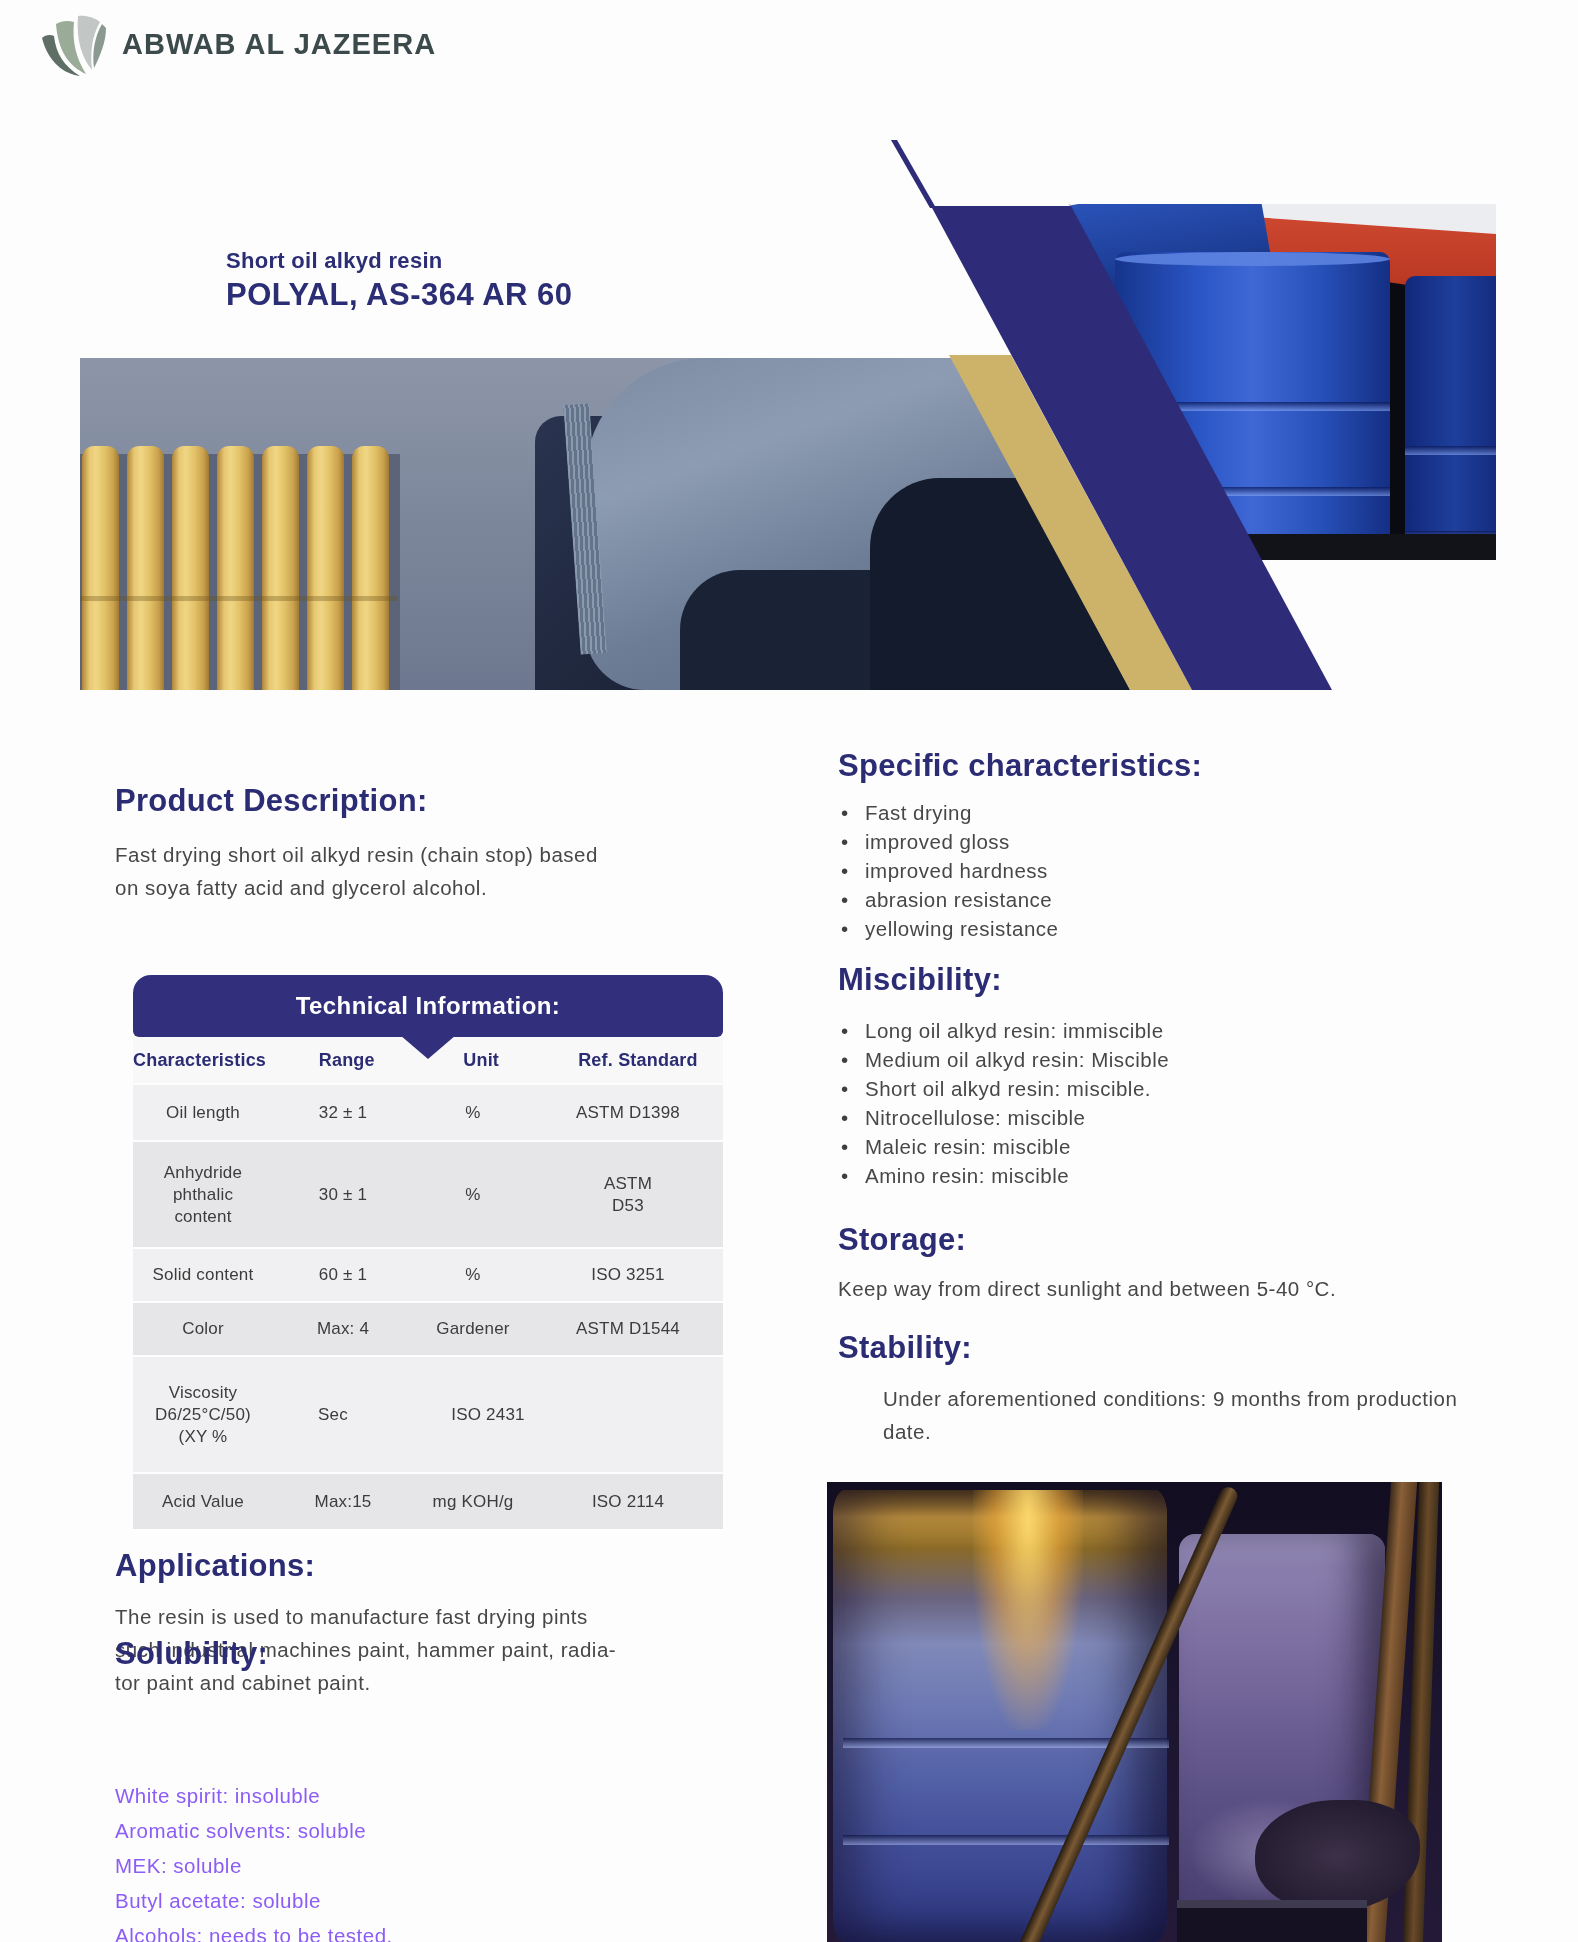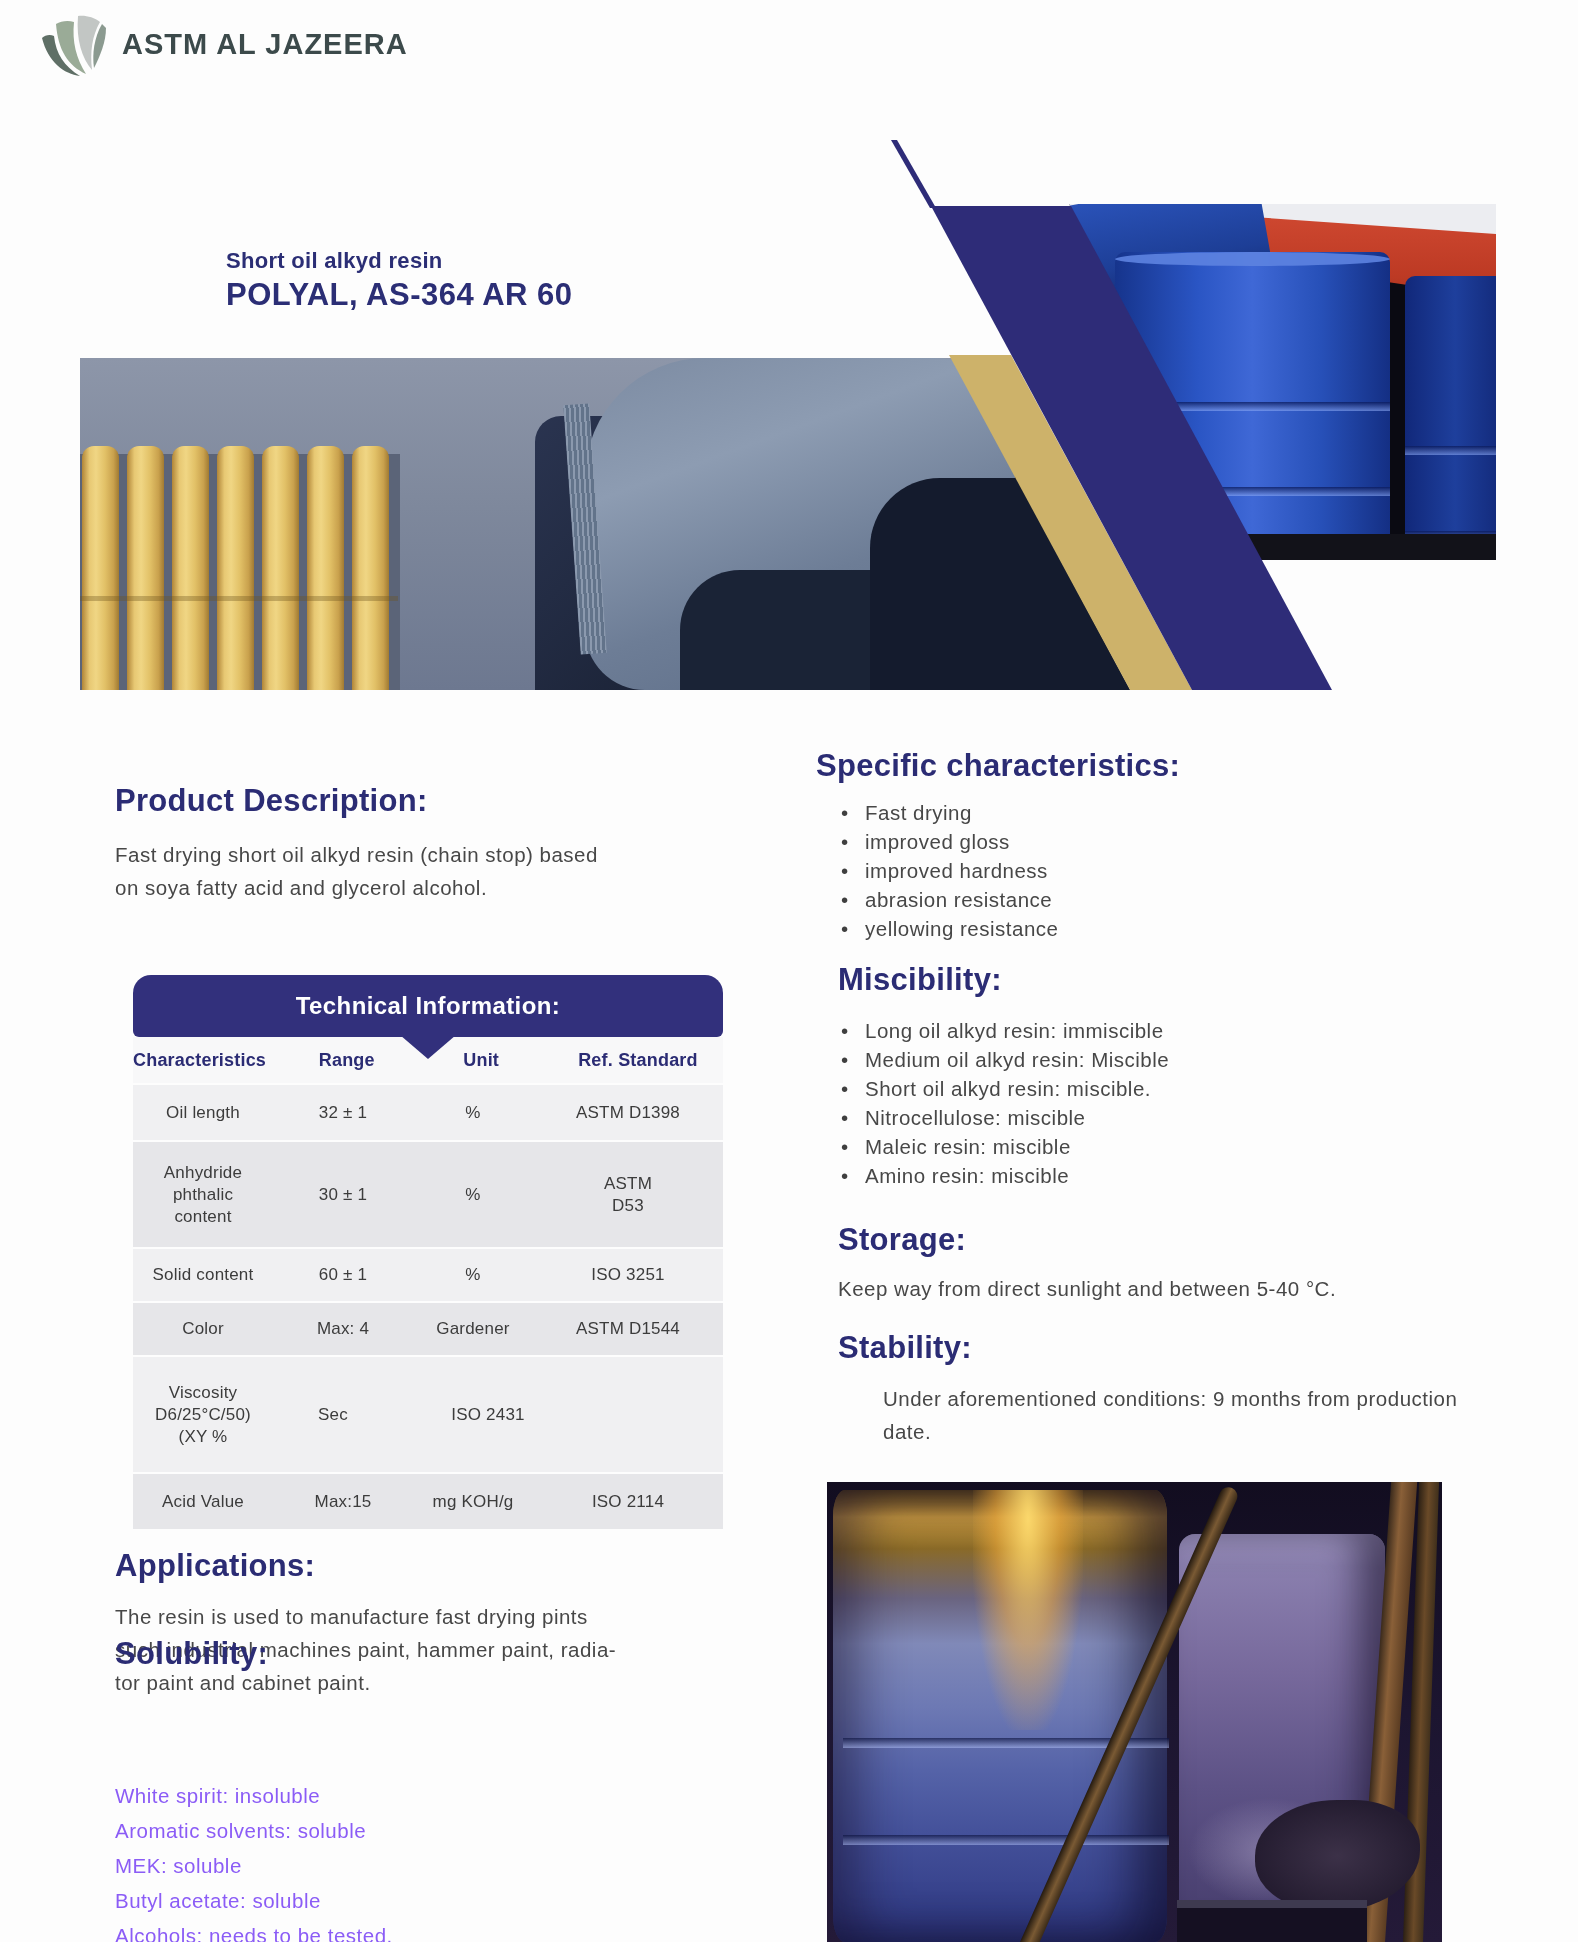--- a/index.html
+++ b/index.html
@@ -121,21 +121,21 @@
 
   <div class="logo">
     <span>
       <svg width="76" height="68" viewBox="0 0 76 68">
         <path d="M8 28 C 14 52 30 64 46 66 C 30 56 22 44 20 26 C 16 24 11 25 8 28 Z" fill="#5f6f66"></path>
         <path d="M22 14 C 24 40 34 56 52 64 C 42 48 38 32 40 12 C 34 10 27 11 22 14 Z" fill="#9aab97"></path>
         <path d="M44 6 C 42 30 48 48 58 60 C 56 42 58 26 66 12 C 60 7 51 5 44 6 Z" fill="#c2c6c4"></path>
         <path d="M68 14 C 60 28 58 44 60 58 C 66 46 72 32 72 18 Z" fill="#8b9a90"></path>
       </svg>
     </span>
-    <span class="brand-name">ASTM AL JAZEERA</span>
+    <span class="brand-name">ABWAB AL JAZEERA</span>
   </div>
 
   <div class="title-block">
     <div class="product-subtitle">Short oil alkyd resin</div>
     <div class="product-title">POLYAL, AS-364 AR 60</div>
   </div>
 
   <div class="hero">
 
     <div class="left-photo">
@@ -244,21 +244,21 @@
 
   <div class="sec-heading" style="left:115px;top:1636px;">Solubility:</div>
   <div style="position:absolute;left:115px;top:1778px;">
     <div class="solu-line">White spirit: insoluble</div>
     <div class="solu-line">Aromatic solvents: soluble</div>
     <div class="solu-line">MEK: soluble</div>
     <div class="solu-line">Butyl acetate: soluble</div>
     <div class="solu-line">Alcohols: needs to be tested.</div>
   </div>
 
-  <div class="sec-heading" style="left:816px;top:748px;">Specific characteristics:</div>
+  <div class="sec-heading" style="left:838px;top:748px;">Specific characteristics:</div>
   <ul class="plain-list" style="left:838px;top:798px;">
     <li>Fast drying</li>
     <li>improved gloss</li>
     <li>improved hardness</li>
     <li>abrasion resistance</li>
     <li>yellowing resistance</li>
   </ul>
 
   <div class="sec-heading" style="left:838px;top:962px;">Miscibility:</div>
   <ul class="plain-list" style="left:838px;top:1016px;">

